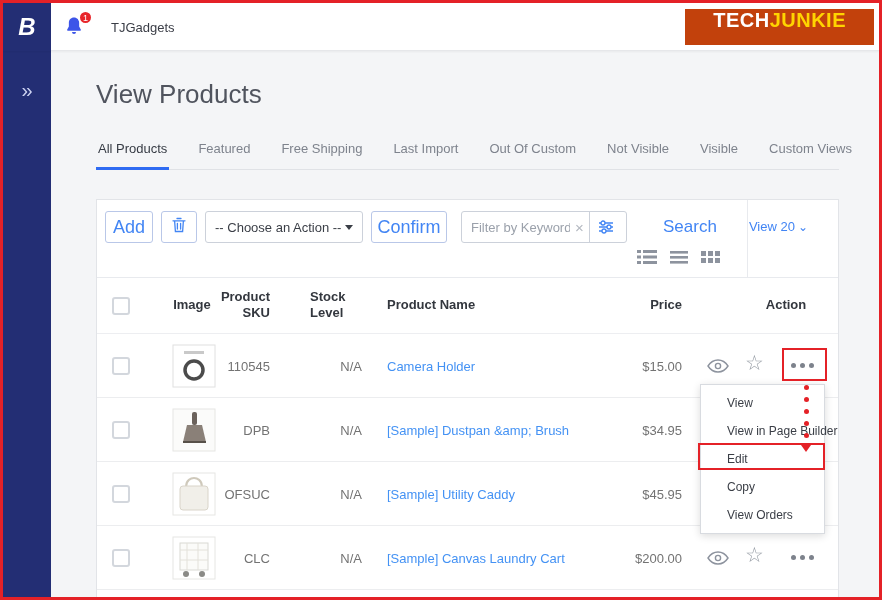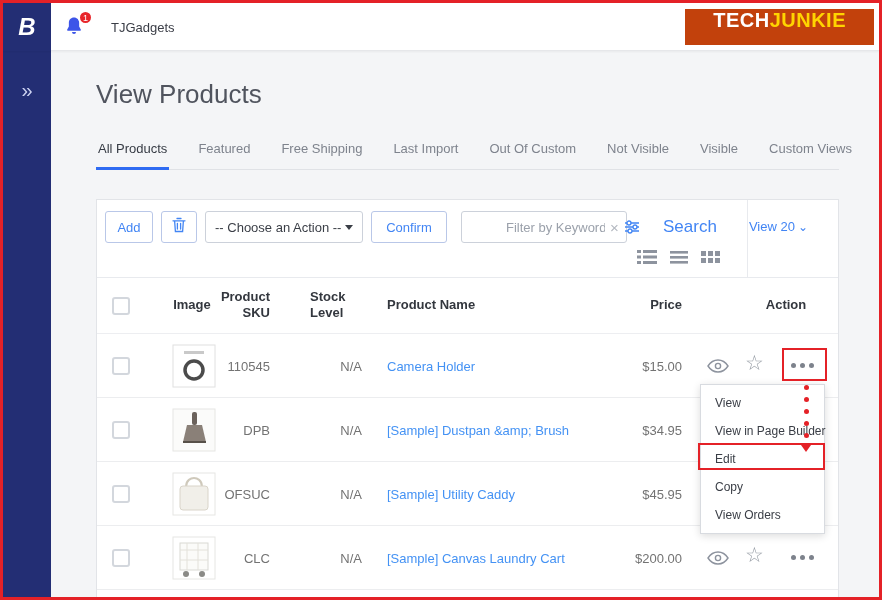--- a/index.html
+++ b/index.html
@@ -35,30 +35,30 @@
           border-bottom:1px solid #e0e2e6; }
   .tab { position:relative; font-size:13px; color:#7e838d; padding:0 2px 13px; cursor:pointer; white-space:nowrap; }
   .tab.active { color:#363b44; }
   .tab.active::after { content:""; position:absolute; left:0; right:0; bottom:-1px; height:3px; background:#2f6bf2; }
 
   
   .panel { position:absolute; left:45px; top:148px; width:743px; height:440px; background:#fff;
            border:1px solid #e2e4e8; z-index:1; }
   .toolbar { position:absolute; left:8px; top:11px; height:32px; display:flex; align-items:center; gap:8px; }
   .btn { height:32px; background:#fff; border:1px solid #b9c7e8; border-radius:3px; color:#4285f4;
-         font-size:13px; display:flex; align-items:center; justify-content:center; cursor:pointer; }
+         font-size:18px; display:flex; align-items:center; justify-content:center; cursor:pointer; }
   .btn.add { width:48px; } .btn.confirm { width:76px; }
   .iconbtn { width:36px; height:32px; background:#fff; border:1px solid #b9c7e8; border-radius:3px;
              display:flex; align-items:center; justify-content:center; cursor:pointer; }
   .selectbox { width:158px; height:32px; border:1px solid #ccd1da; border-radius:3px; background:#fff;
                font-size:13px; color:#3a3e46; display:flex; align-items:center; padding:0 9px; cursor:pointer; }
   .selectbox .caret { margin-left:auto; width:0; height:0; border-left:4px solid transparent;
                       border-right:4px solid transparent; border-top:5px solid #3a3e46; }
   .filtergroup { margin-left:6px; width:166px; height:32px; border:1px solid #ccd1da; border-radius:3px;
-                 background:#fff; display:flex; align-items:center;padding-left:35px; }
+                 background:#fff; display:flex; align-items:center; }
   .filtergroup input { border:0; outline:0; width:108px; font-size:13px; color:#3a3e46; padding-left:9px;
                        font-family:"Liberation Sans",sans-serif; background:transparent; }
   .filtergroup input::placeholder { color:#9ba1ab; }
   .clearx { color:#b3b8c0; font-size:15px; cursor:pointer; padding:0 5px; }
   .filterdiv { width:1px; height:32px; background:#ccd1da; }
   .filtericon { width:32px; height:30px; display:flex; align-items:center; justify-content:center; cursor:pointer; }
   .searchlink { margin-left:28px; color:#4285f4; font-size:17px; cursor:pointer; }
   .viewlink { position:absolute; right:30px; top:19px; color:#4285f4; font-size:13px; cursor:pointer; }
   .viewlink .chev { color:#4285f4; font-size:12px; margin-left:3px; }
   .vdiv { position:absolute; left:650px; top:0; width:1px; height:77px; background:#e8eaee; }
@@ -75,21 +75,21 @@
   .cell { position:absolute; font-size:13px; color:#737373; }
   .thumb { position:absolute; left:75px; top:10px; width:44px; height:44px; }
   .name { color:#4492f4; text-decoration:none; cursor:pointer; }
   .eye { position:absolute; left:610px; top:25px; cursor:pointer; }
   .star { position:absolute; left:648px; top:17px; font-size:21px; color:#9aa0a8; cursor:pointer; }
   .dots { position:absolute; left:694px; top:29px; display:flex; gap:4px; cursor:pointer; }
   .dots i { width:5px; height:5px; border-radius:50%; background:#7d828c; }
 
   
   .menu { position:absolute; left:649px; top:333px; width:125px; background:#fff;
-          border:1px solid #d8dbe0; box-shadow:0 2px 8px rgba(0,0,0,.14); z-index:5; padding:4px 0; }
+          border:1px solid #d8dbe0; box-shadow:0 2px 8px rgba(0,0,0,.14); z-index:5; padding:4px 12px; }
   .menuitem { height:28px; line-height:28px; padding-left:14px; font-size:12px; color:#3a3e46; cursor:pointer; white-space:nowrap; }
   .redbox { position:absolute; border:2px solid #e42127; z-index:8; pointer-events:none; }
   .redbox.dotsbox { left:731px; top:297px; width:45px; height:33px; }
   .redbox.editbox { left:647px; top:392px; width:127px; height:27px; }
   .dotline { position:absolute; left:750px; top:334px; z-index:8; display:flex; flex-direction:column;
              align-items:center; gap:7px; pointer-events:none; }
   .dotline i { width:5px; height:5px; border-radius:50%; background:#e42127; }
   .dotline .arrow { width:0; height:0; border-left:5px solid transparent; border-right:5px solid transparent;
                     border-top:7px solid #e42127; }
 </style>

